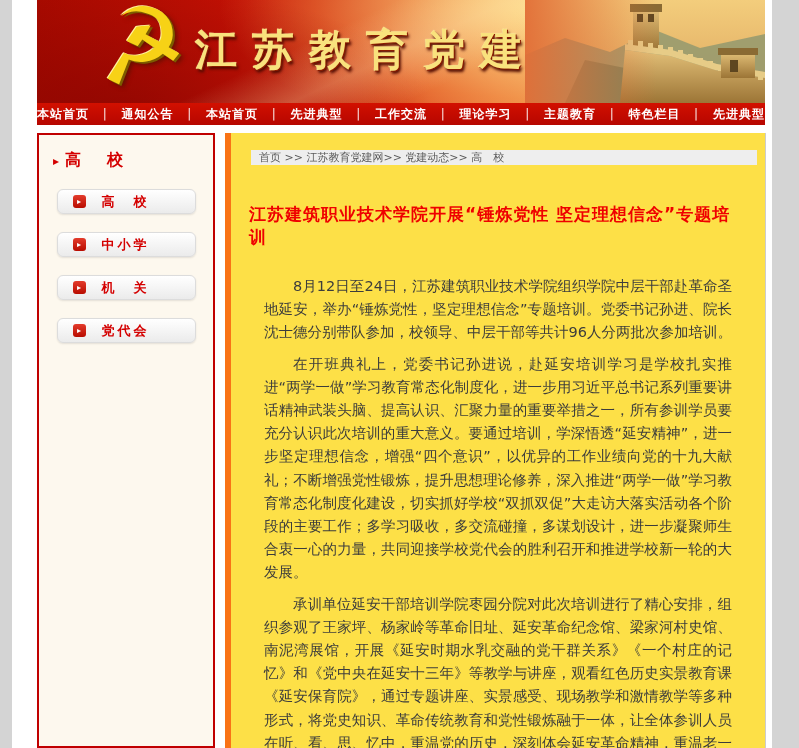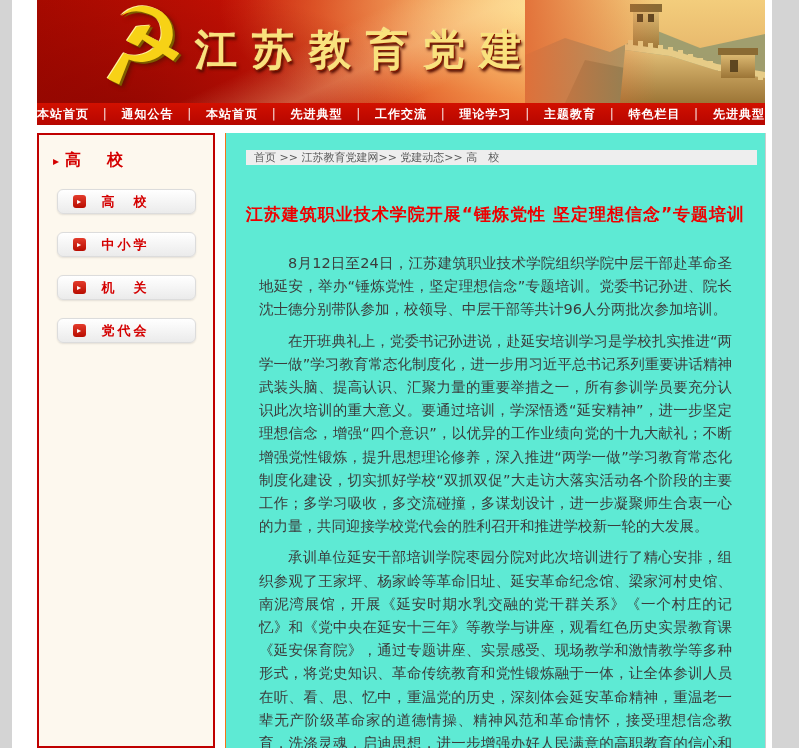--- a/index.html
+++ b/index.html
@@ -96,37 +96,37 @@
     background:linear-gradient(#e33b2b,#b80c00);
     border-radius:3px;
     color:#ffffff; font-size:8px; line-height:13px; text-align:center;
     letter-spacing:0;
   }
 
   
   .main {
     position:absolute; left:213px; top:133px;
     width:541px; height:615px;
-    background:#5eead4;
-    border-left:1px solid #f97316;
+    background:#fde047;
+    border-left:6px solid #f97316;
     border-right:1px solid #cccccc;
     overflow:hidden;
   }
   .breadcrumb {
     margin:17px 8px 0 20px;
     height:15px; line-height:15px;
     background:#eeeeee;
     font-size:11px; color:#5a5a5a;
     padding-left:8px;
     white-space:nowrap; overflow:hidden;
     cursor:pointer;
   }
   .article-title {
     margin:38px 18px 0 18px;
-    text-align:center;
+    text-align:left;
     color:#ef0000; font-size:17px; font-weight:bold;
     letter-spacing:1px;
   }
   .article-body {
     margin:26px 25px 0 25px;
     font-size:14.5px; line-height:23.2px;
     color:#3c3c3c;
     text-align:justify;
   }
   .article-body p { text-indent:2em; margin:8px; }

